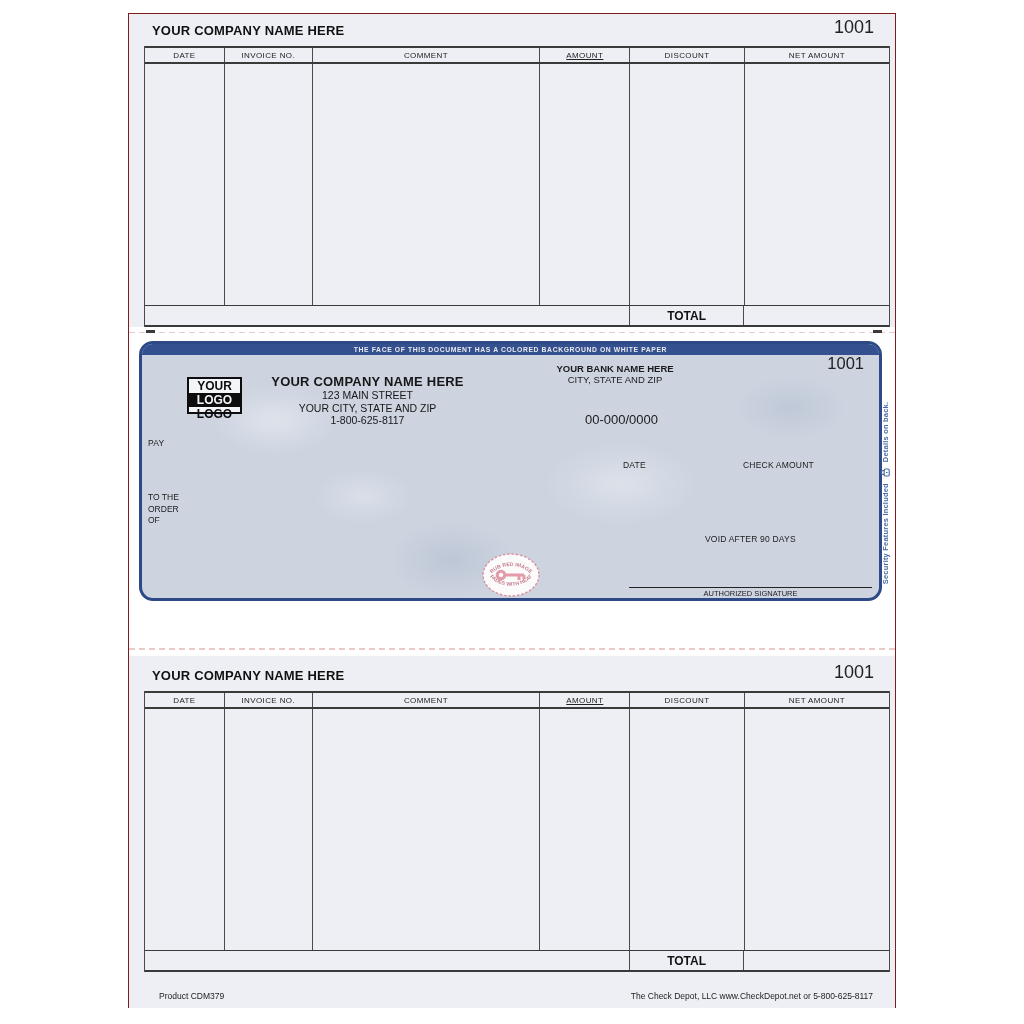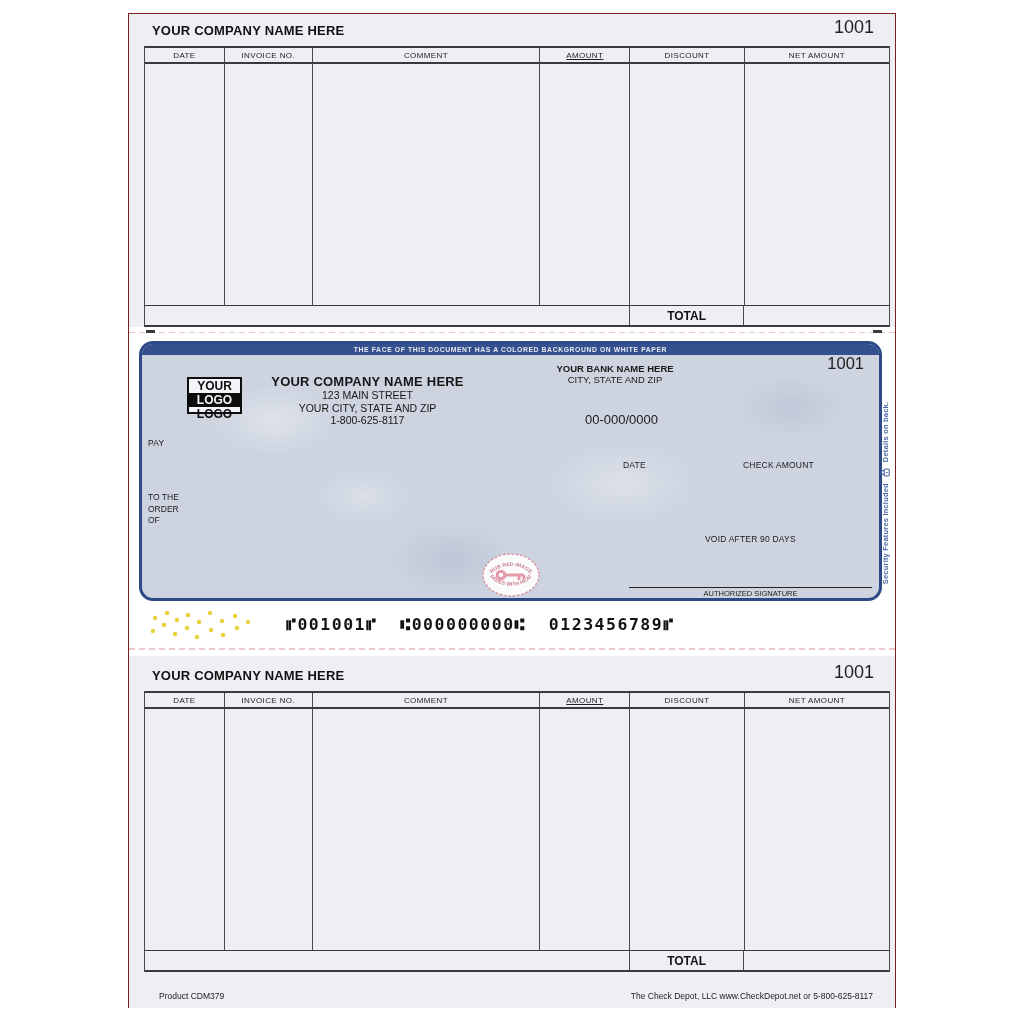--- a/index.html
+++ b/index.html
@@ -199,42 +199,20 @@
         <span>Security Features Included</span>
         <svg width="9" height="10" viewBox="0 0 9 10" xmlns="http://www.w3.org/2000/svg">
           <path d="M2.6 4.4 V3 a1.9 1.9 0 0 1 3.8 0 V4.4" fill="none" stroke="#4a69a5" stroke-width="1.1"></path>
           <rect x="1" y="4.2" width="7" height="5" rx="1" fill="none" stroke="#4a69a5" stroke-width="1.1"></rect>
           <line x1="4.5" y1="6" x2="4.5" y2="7.6" stroke="#4a69a5" stroke-width="1.1"></line>
         </svg>
         <span>Details on back.</span>
       </div>
     </div>
 
-    <div class="micr-band">
-      <div class="speckles">
-        <i style="left:4px;top:6px;"></i>
-        <i style="left:16px;top:1px;"></i>
-        <i style="left:2px;top:19px;"></i>
-        <i style="left:13px;top:13px;"></i>
-        <i style="left:26px;top:8px;"></i>
-        <i style="left:24px;top:22px;"></i>
-        <i style="left:37px;top:3px;"></i>
-        <i style="left:36px;top:16px;"></i>
-        <i style="left:48px;top:10px;"></i>
-        <i style="left:46px;top:25px;"></i>
-        <i style="left:59px;top:1px;"></i>
-        <i style="left:60px;top:18px;"></i>
-        <i style="left:71px;top:9px;"></i>
-        <i style="left:72px;top:23px;"></i>
-        <i style="left:84px;top:4px;"></i>
-        <i style="left:86px;top:16px;"></i>
-        <i style="left:97px;top:10px;"></i>
-      </div>
-      <span class="micr-text">⑈001001⑈  ⑆000000000⑆  0123456789⑈</span>
-    </div>
   </div>
 
   <div class="perf perf2"></div>
 
   <div class="stub stub-bottom">
     <div class="stub-head">
       <span class="stub-company">YOUR COMPANY NAME HERE</span>
       <span class="stub-number">1001</span>
     </div>
     <div class="stub-table">

